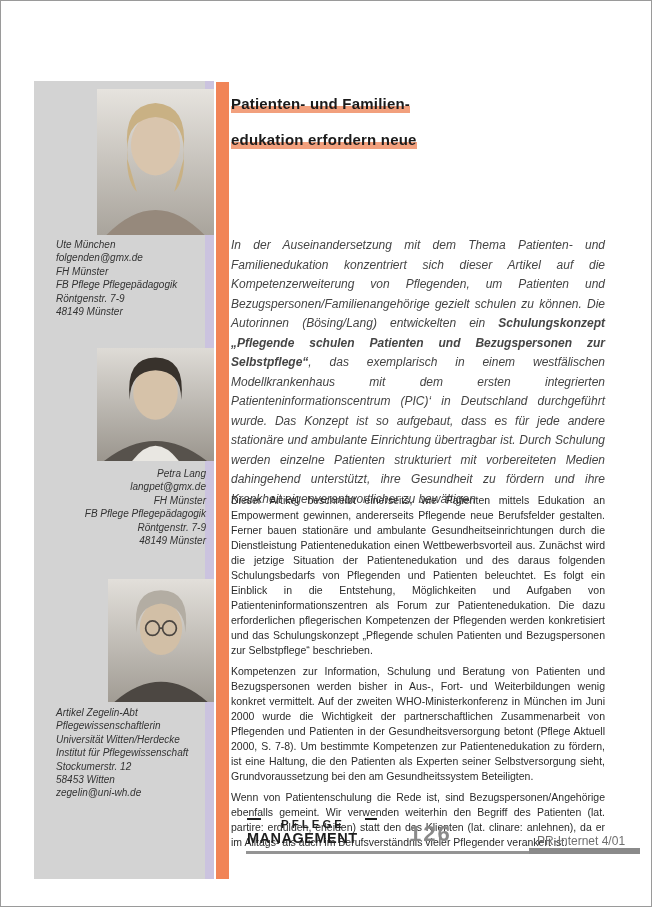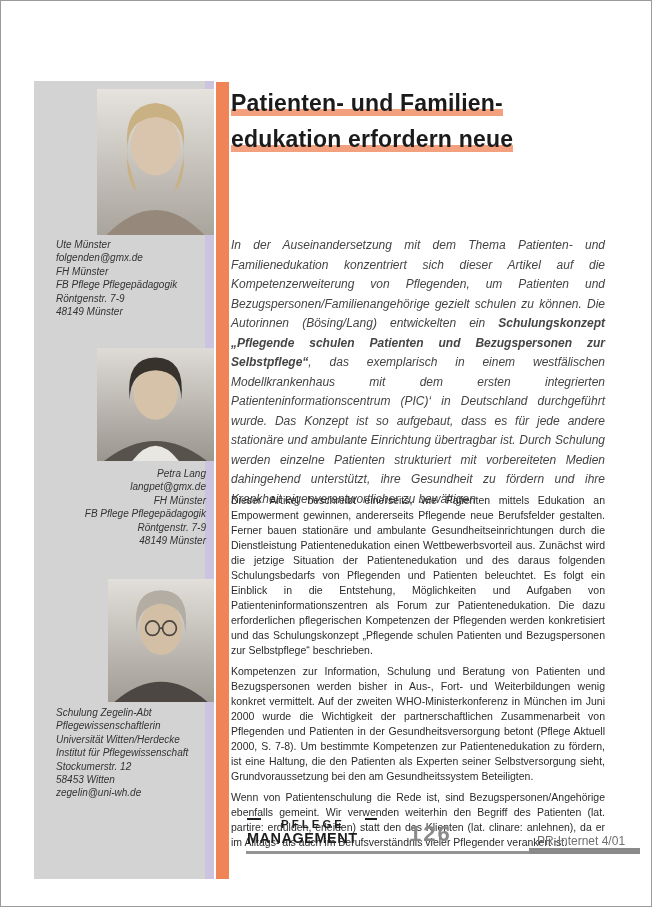--- a/index.html
+++ b/index.html
@@ -20,21 +20,21 @@
   .photo2{left:96px;top:347px;width:117px;height:113px;}
   .photo3{left:107px;top:578px;width:106px;height:123px;}
   
   .bio{position:absolute;left:55px;width:150px;font-style:italic;font-size:10px;line-height:13.4px;color:#333;}
   .bio1{top:237px;} .bio2{top:466px;text-align:right;} .bio3{top:705px;}
   .bio .line{display:block;}
   
   .main{position:absolute;left:230px;width:374px;}
   .title-block{top:85px;}
   .title-line{
-    display:inline;font-size:23px;line-height:35px;font-weight:bold;color:#1b1b1b;
+    display:inline;font-size:15px;line-height:35px;font-weight:bold;color:#1b1b1b;
     letter-spacing:.2px;
     background:linear-gradient(#f2a07d,#f2a07d) no-repeat left 88%/100% 7px;
     padding-bottom:3px;
   }
   .title-row{margin:0 0 1px 0;}
   .byline{top:207px;font-style:italic;font-size:11.5px;color:#333;}
   .abstract{
     top:235px;font-style:italic;font-size:12px;line-height:19.5px;
     text-align:justify;color:#454545;
   }
@@ -73,21 +73,21 @@
       <rect width="100" height="125" fill="url(#bg1)"></rect>
       <path d="M8,125 Q50,82 92,125 Z" fill="#96897c"></path>
       <ellipse cx="50" cy="48" rx="21" ry="26" fill="#d9c5ad"></ellipse>
       <path d="M26,52 Q22,14 50,12 Q78,14 74,52 Q74,26 50,24 Q26,26 26,52 Z" fill="#c9b184"></path>
       <path d="M26,50 Q24,78 34,88 L26,60 Z" fill="#c9b184"></path>
       <path d="M74,50 Q76,78 66,88 L74,60 Z" fill="#c9b184"></path>
     </svg>
   </div>
 
   <div class="bio bio1">
-    <span class="line">Ute Münster</span>
+    <span class="line">Ute München</span>
     <span class="line">folgenden@gmx.de</span>
     <span class="line">FH Münster</span>
     <span class="line">FB Pflege Pflegepädagogik</span>
     <span class="line">Röntgenstr. 7-9</span>
     <span class="line">48149 Münster</span>
   </div>
 
   <div class="photo photo2">
     <svg viewBox="0 0 100 96" preserveAspectRatio="none">
       <defs>
@@ -125,21 +125,21 @@
       <path d="M6,110 Q50,74 94,110 Z" fill="#4c4742"></path>
       <ellipse cx="50" cy="44" rx="20" ry="24" fill="#d2bfa6"></ellipse>
       <path d="M27,48 Q22,10 50,10 Q78,10 73,48 Q72,24 50,22 Q28,24 27,48 Z" fill="#b3ada3"></path>
       <circle cx="42" cy="44" r="6.5" fill="none" stroke="#4a4540" stroke-width="1.6"></circle>
       <circle cx="58" cy="44" r="6.5" fill="none" stroke="#4a4540" stroke-width="1.6"></circle>
       <line x1="48.5" y1="44" x2="51.5" y2="44" stroke="#4a4540" stroke-width="1.6"></line>
     </svg>
   </div>
 
   <div class="bio bio3">
-    <span class="line">Schulung Zegelin-Abt</span>
+    <span class="line">Artikel Zegelin-Abt</span>
     <span class="line">Pflegewissenschaftlerin</span>
     <span class="line">Universität Witten/Herdecke</span>
     <span class="line">Institut für Pflegewissenschaft</span>
     <span class="line">Stockumerstr. 12</span>
     <span class="line">58453 Witten</span>
     <span class="line">zegelin@uni-wh.de</span>
   </div>
 
   <div class="main title-block" style="top:85px;">
     <div class="title-row"><span class="title-line">Patienten- und Familien-</span></div>

